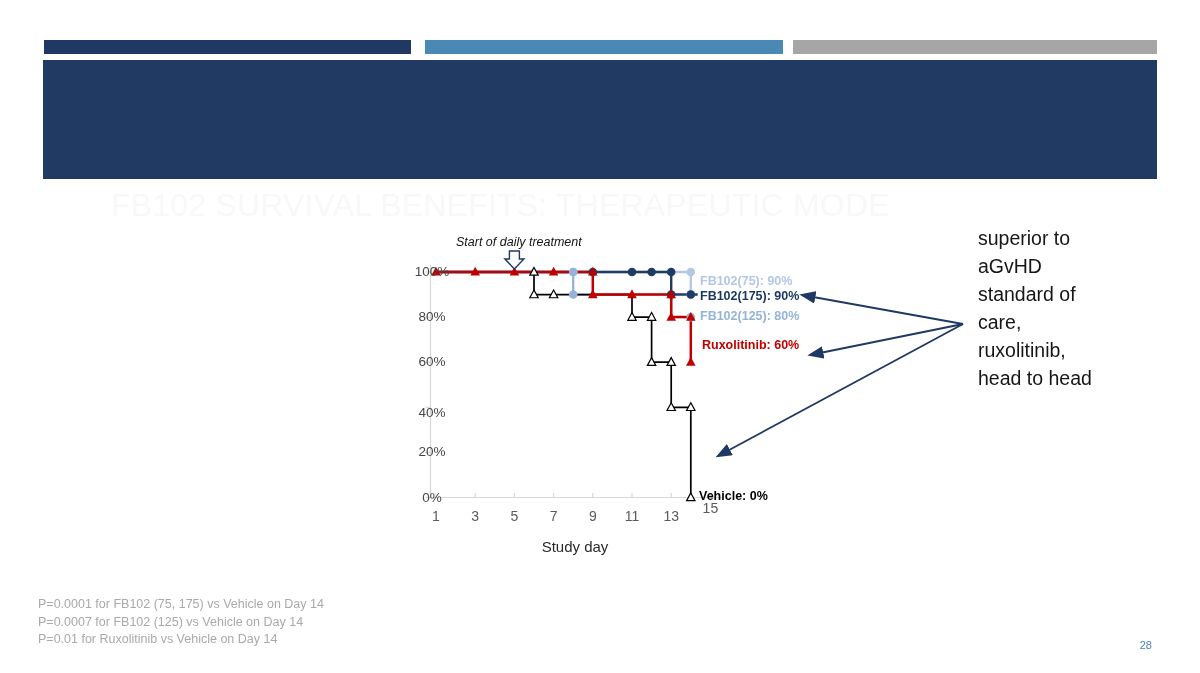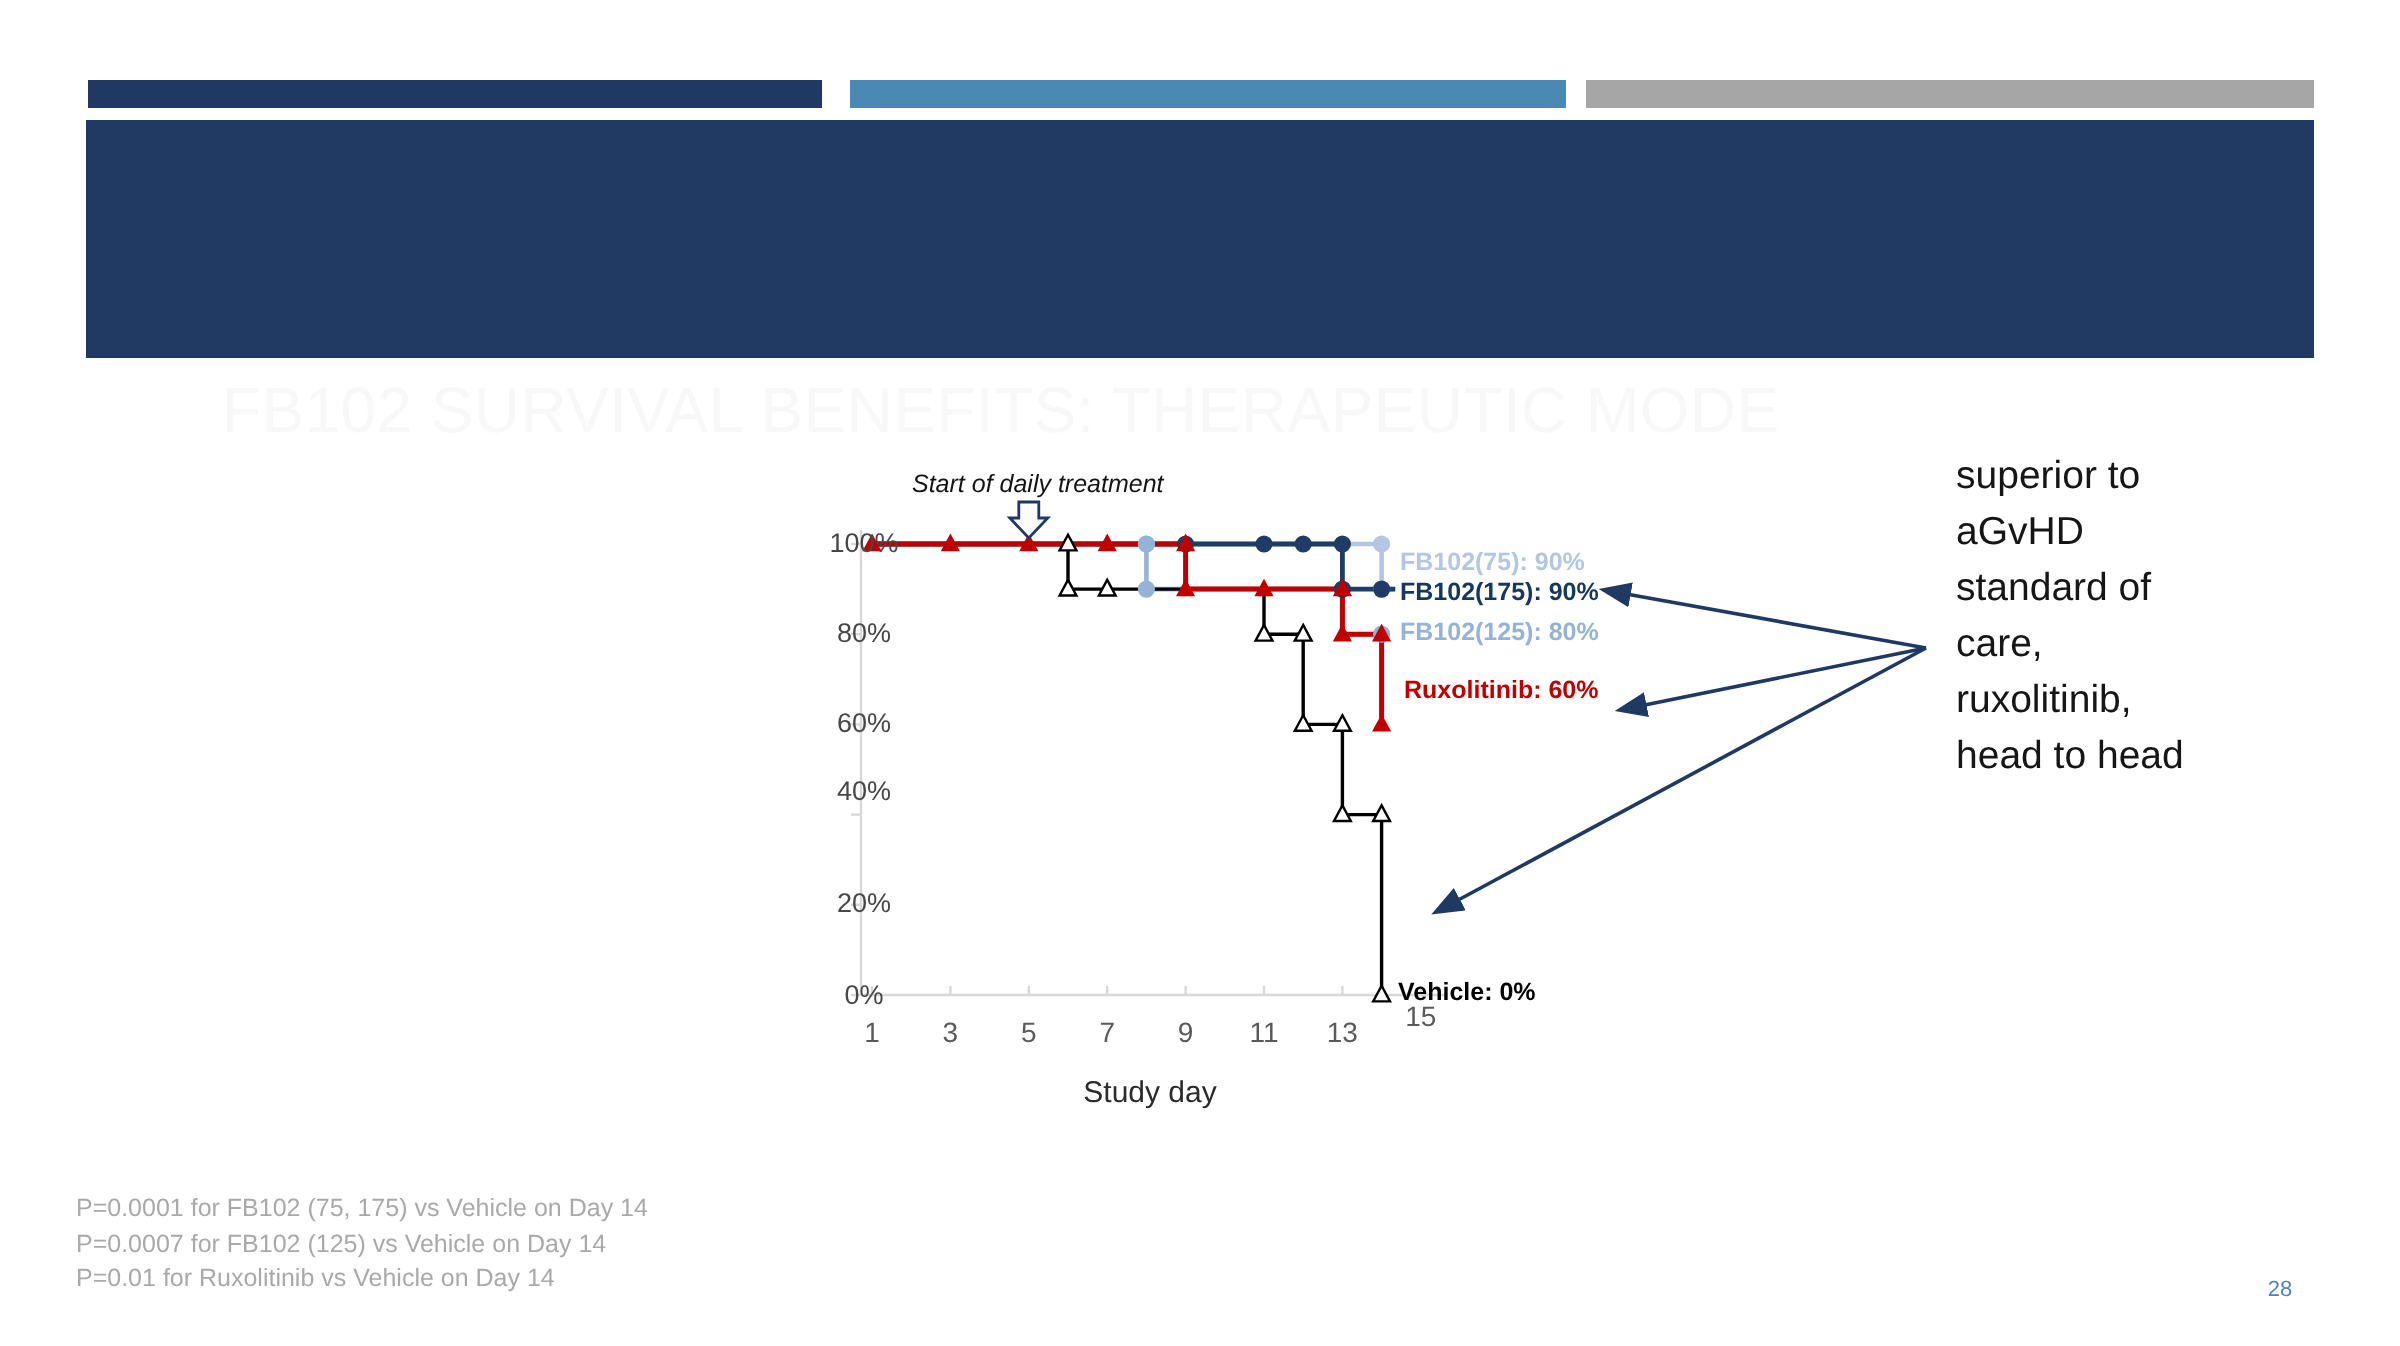--- a/index.html
+++ b/index.html
@@ -18,21 +18,21 @@
   .xtick{position:absolute;width:26px;text-align:center;font-size:14px;color:#5a5a5a;}
   #xlabel{position:absolute;left:505px;top:538px;width:140px;text-align:center;
     font-size:15px;color:#2b2b2b;}
   #annotation{position:absolute;left:456px;top:235px;font-size:12.5px;font-style:italic;
     font-weight:500;color:#141414;white-space:nowrap;}
   .series-label{position:absolute;font-size:12.5px;font-weight:600;white-space:nowrap;}
   #callout{position:absolute;left:978px;top:224px;width:180px;font-size:19.5px;
     line-height:28px;color:#161616;}
   #footnotes{position:absolute;left:38px;top:596px;font-size:12.5px;line-height:17.5px;
     color:#a9a9a9;}
-  #page-number{position:absolute;left:1128px;top:639px;width:24px;text-align:center;
+  #page-number{position:absolute;left:1128px;top:639px;width:24px;text-align:right;
     font-size:11px;color:#4e81bd;}
 </style>
 </head>
 <body>
 
 <div id="slide">
 
   <div class="bar" id="bar1" style="left: 44px; width: 367px; background: rgb(31, 56, 100);"></div>
   <div class="bar" id="bar2" style="left: 425px; width: 358px; background: rgb(74, 137, 180);"></div>
   <div class="bar" id="bar3" style="left: 793px; width: 364px; background: rgb(166, 166, 166);"></div>
@@ -103,21 +103,21 @@
         </marker>
       </defs>
       <line x1="963" y1="324" x2="802" y2="295" stroke="#1F3864" stroke-width="1.8" marker-end="url(#ah)"></line>
       <line x1="963" y1="324" x2="810" y2="355" stroke="#1F3864" stroke-width="1.8" marker-end="url(#ah)"></line>
       <line x1="963" y1="324" x2="718" y2="456" stroke="#1F3864" stroke-width="1.8" marker-end="url(#ah)"></line>
     </svg>
 
   <div id="ytick-layer">
       <div class="ytick" style="left: 383px; top: 489.5px;">0%</div>
       <div class="ytick" style="left: 383px; top: 444.4px;">20%</div>
-      <div class="ytick" style="left: 383px; top: 388px;">40%</div>
+      <div class="ytick" style="left: 383px; top: 405px;">40%</div>
       <div class="ytick" style="left: 383px; top: 354.2px;">60%</div>
       <div class="ytick" style="left: 383px; top: 309.1px;">80%</div>
       <div class="ytick" style="left: 383px; top: 264px;">100%</div>
     </div>
   <div id="xtick-layer">
       <div class="xtick" style="left: 423px; top: 508px;">1</div>
       <div class="xtick" style="left: 462.2px; top: 508px;">3</div>
       <div class="xtick" style="left: 501.4px; top: 508px;">5</div>
       <div class="xtick" style="left: 540.6px; top: 508px;">7</div>
       <div class="xtick" style="left: 579.8px; top: 508px;">9</div>

